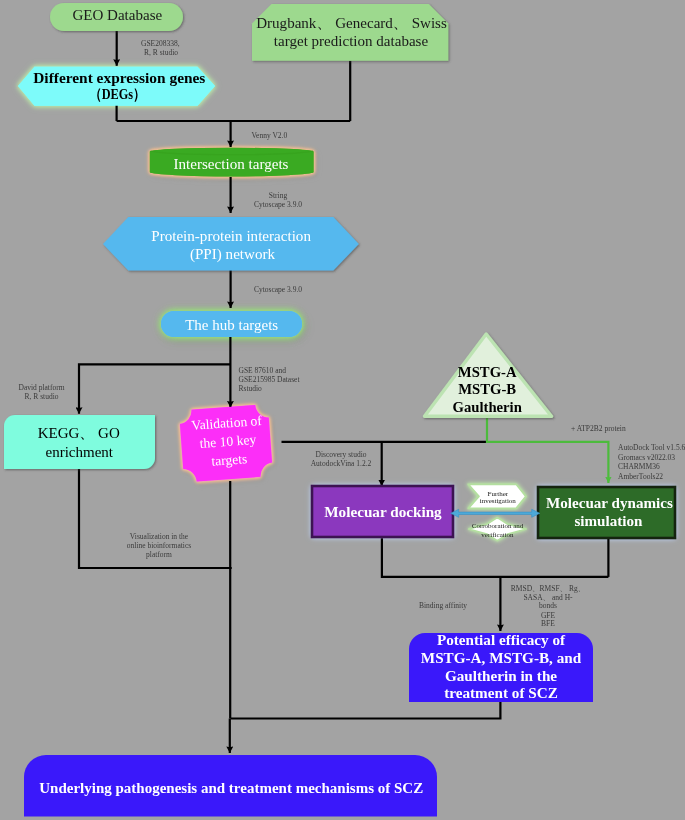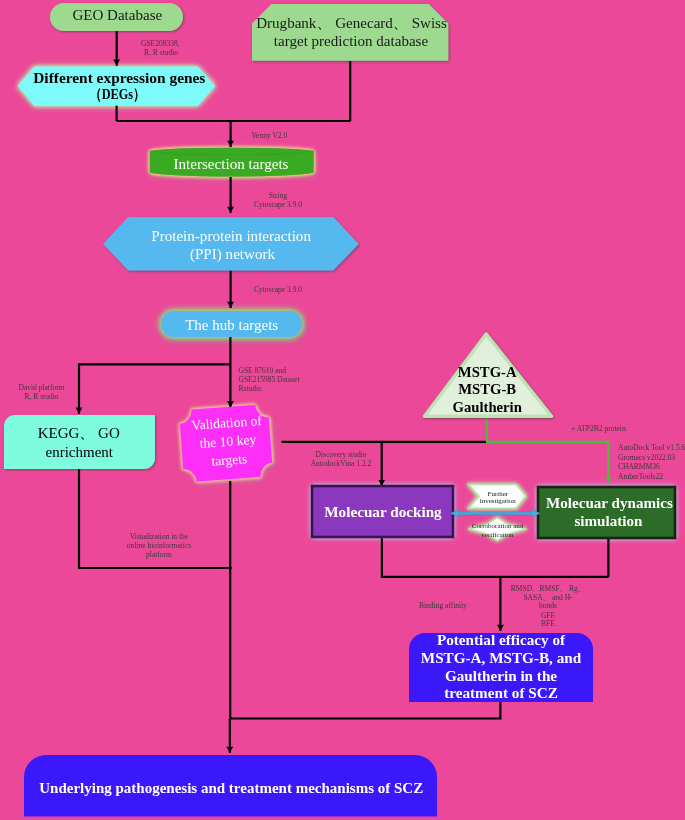--- a/index.html
+++ b/index.html
@@ -1,18 +1,18 @@
 <!DOCTYPE html>
 <html><head>
 <meta charset="utf-8">
 <title>Flowchart</title>
 <style>
   html,body{margin:0;padding:0;background:#fff;}
   body{width:685px;height:820px;font-family:"Liberation Serif",serif;overflow:hidden;}
-  #root{position:relative;width:685px;height:820px;background:#ec4899;}
+  #root{position:relative;width:685px;height:820px;background:#a3a3a3;}
   svg#diagram{position:absolute;left:0;top:0;width:685px;height:820px;display:block;}
   text{font-family:"Liberation Serif",serif;}
 </style>
 </head>
 <body>
 
 <div id="root">
 <svg id="diagram" viewBox="0 0 685 820">
   <defs>
     <marker id="arrowblack" markerWidth="8" markerHeight="7" refX="6.6" refY="3.5" orient="auto" markerUnits="userSpaceOnUse">

